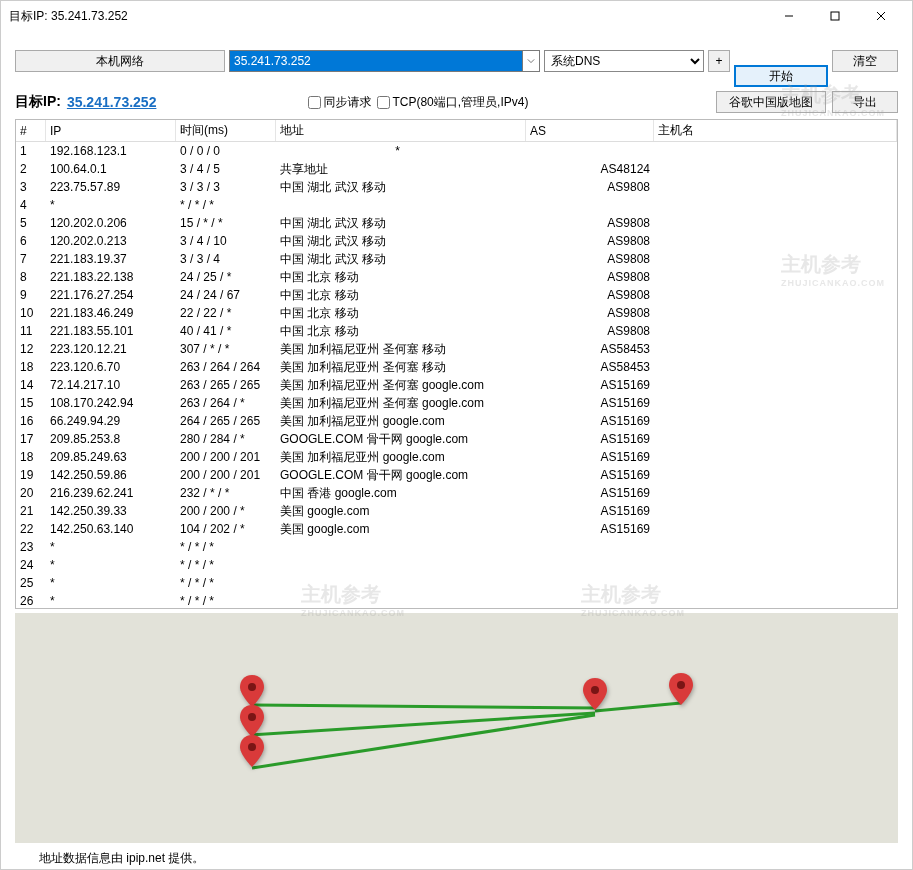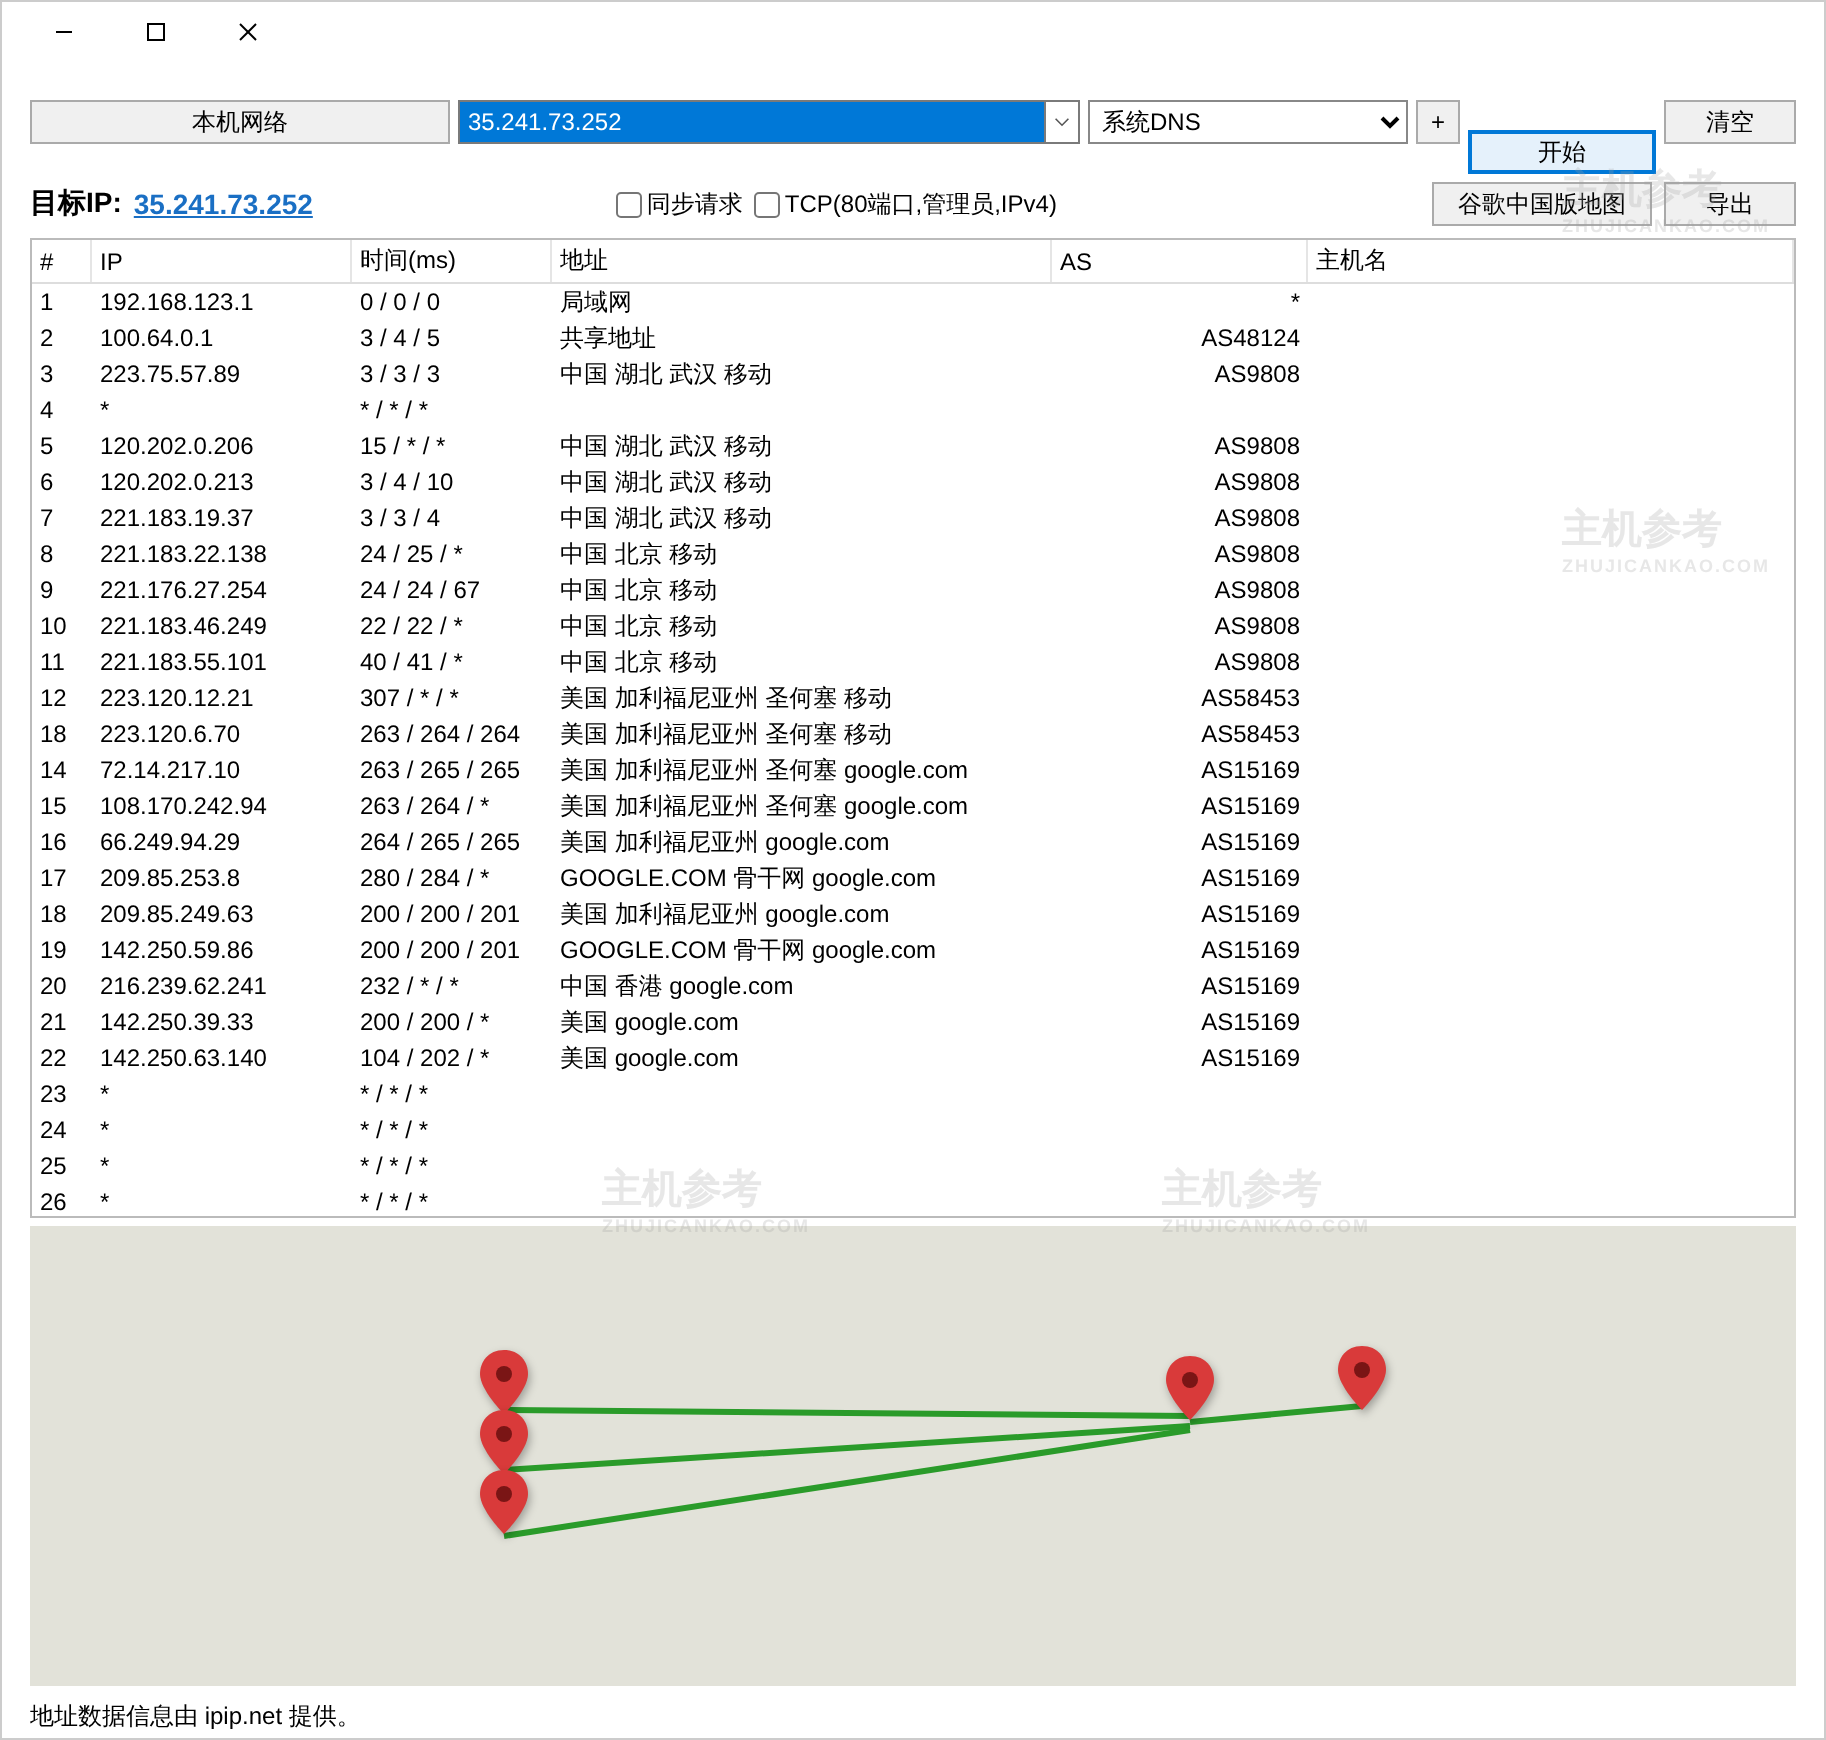--- a/index.html
+++ b/index.html
@@ -33,35 +33,36 @@
 .table-body { flex: 1; overflow-y: auto; }
 .table-row { height: 18px; align-items: center; }
 .table-row .cell { padding: 0 4px; font-size: 12px; white-space: nowrap; overflow: hidden; }
 .c-idx { width: 30px; text-align: left; padding-left: 8px;}
 .c-ip { width: 130px; }
 .c-time { width: 100px; }
 .c-addr { width: 250px; }
 .c-as { width: 128px; text-align: right; }
 .c-host { flex: 1; }
 .map-area { height: 230px; margin: 0 14px 4px 14px; background: #e2e2d9; position: relative; overflow: hidden; }
-.footer { height: 22px; padding: 0 14px; display: flex; align-items: center; font-size: 12px; }
+.footer { height: 22px; padding: 0 14px; display: flex; align-items: center; font-size: 12px; margin-left: 24px; }
 .watermark { position: absolute; color: rgba(160,160,160,0.25); font-size: 20px; font-weight: bold; pointer-events: none; }
 .wm1 { top: 250px; left: 780px; }
 .wm3 { top: 580px; left: 300px; }
 .wm4 { top: 580px; left: 580px; }
 .wm5 { top: 80px; left: 780px; }
 svg.map-svg { width: 100%; height: 100%; }
 .pin { filter: drop-shadow(1px 2px 2px rgba(0,0,0,0.3)); }
 </style>
 </head>
 <body>
 
 <div class="window">
 
   <div class="titlebar">
+    <div class="titlebar-text">目标IP: 35.241.73.252</div>
     <div class="win-btn">
         <svg width="10" height="10">
           <line x1="1" y1="5" x2="9" y2="5" stroke="#000" stroke-width="1"></line>
         </svg>
       </div>
     <div class="win-btn">
         <svg width="10" height="10">
           <rect x="1" y="1" width="8" height="8" fill="none" stroke="#000" stroke-width="1"></rect>
         </svg>
       </div>
@@ -113,21 +114,20 @@
       <div class="cell c-time">时间(ms)</div>
       <div class="cell c-addr">地址</div>
       <div class="cell c-as">AS</div>
       <div class="cell c-host">主机名</div>
     </div>
     <div class="table-body" id="tbody">
         <div class="table-row">
           <div class="cell c-idx">1</div>
           <div class="cell c-ip">192.168.123.1</div>
           <div class="cell c-time">0 / 0 / 0</div>
-          <div class="cell c-addr">局域网</div>
           <div class="cell c-as">*</div>
           <div class="cell c-host"></div>
         </div>
         <div class="table-row">
           <div class="cell c-idx">2</div>
           <div class="cell c-ip">100.64.0.1</div>
           <div class="cell c-time">3 / 4 / 5</div>
           <div class="cell c-addr">共享地址</div>
           <div class="cell c-as">AS48124</div>
           <div class="cell c-host"></div>

